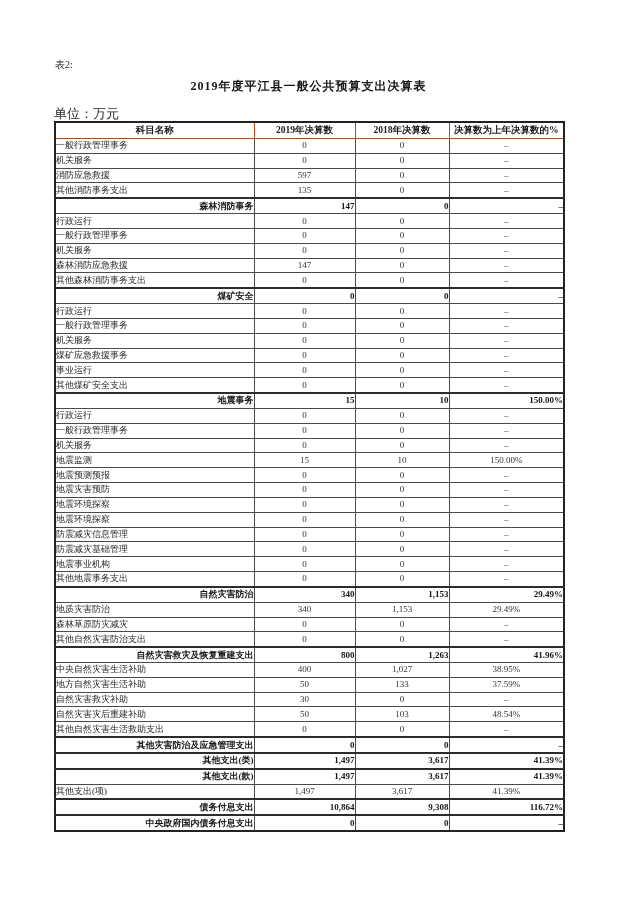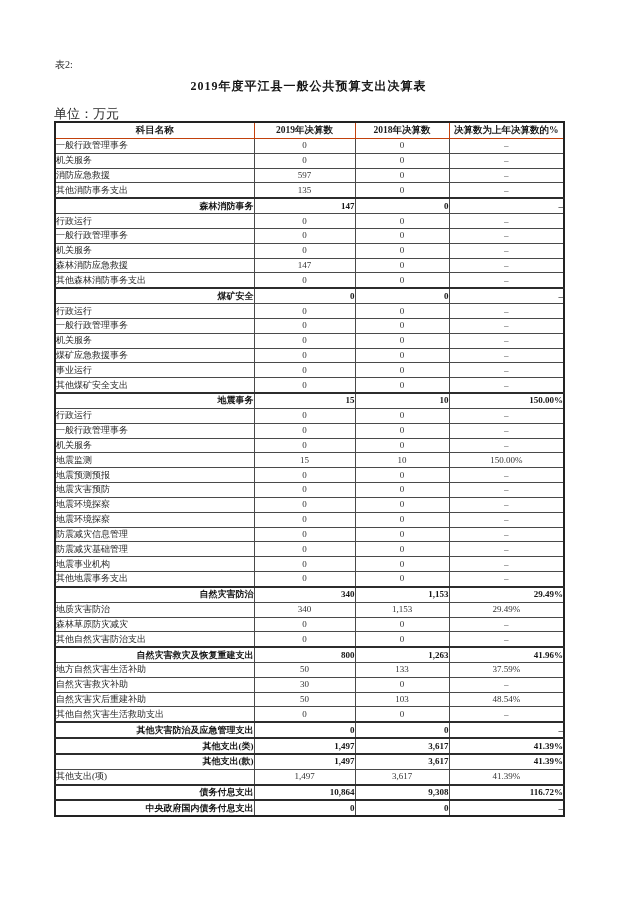--- a/index.html
+++ b/index.html
@@ -314,20 +314,26 @@
           <td class="num-cell">0</td>
           <td class="num-cell">–</td>
         </tr>
         <tr class="bold-row">
           <td class="name-cell ind1">自然灾害救灾及恢复重建支出</td>
           <td class="num-cell">800</td>
           <td class="num-cell">1,263</td>
           <td class="num-cell">41.96%</td>
         </tr>
         <tr>
+          <td class="name-cell ind2">中央自然灾害生活补助</td>
+          <td class="num-cell">400</td>
+          <td class="num-cell">1,027</td>
+          <td class="num-cell">38.95%</td>
+        </tr>
+        <tr>
           <td class="name-cell ind2">地方自然灾害生活补助</td>
           <td class="num-cell">50</td>
           <td class="num-cell">133</td>
           <td class="num-cell">37.59%</td>
         </tr>
         <tr>
           <td class="name-cell ind2">自然灾害救灾补助</td>
           <td class="num-cell">30</td>
           <td class="num-cell">0</td>
           <td class="num-cell">–</td>

